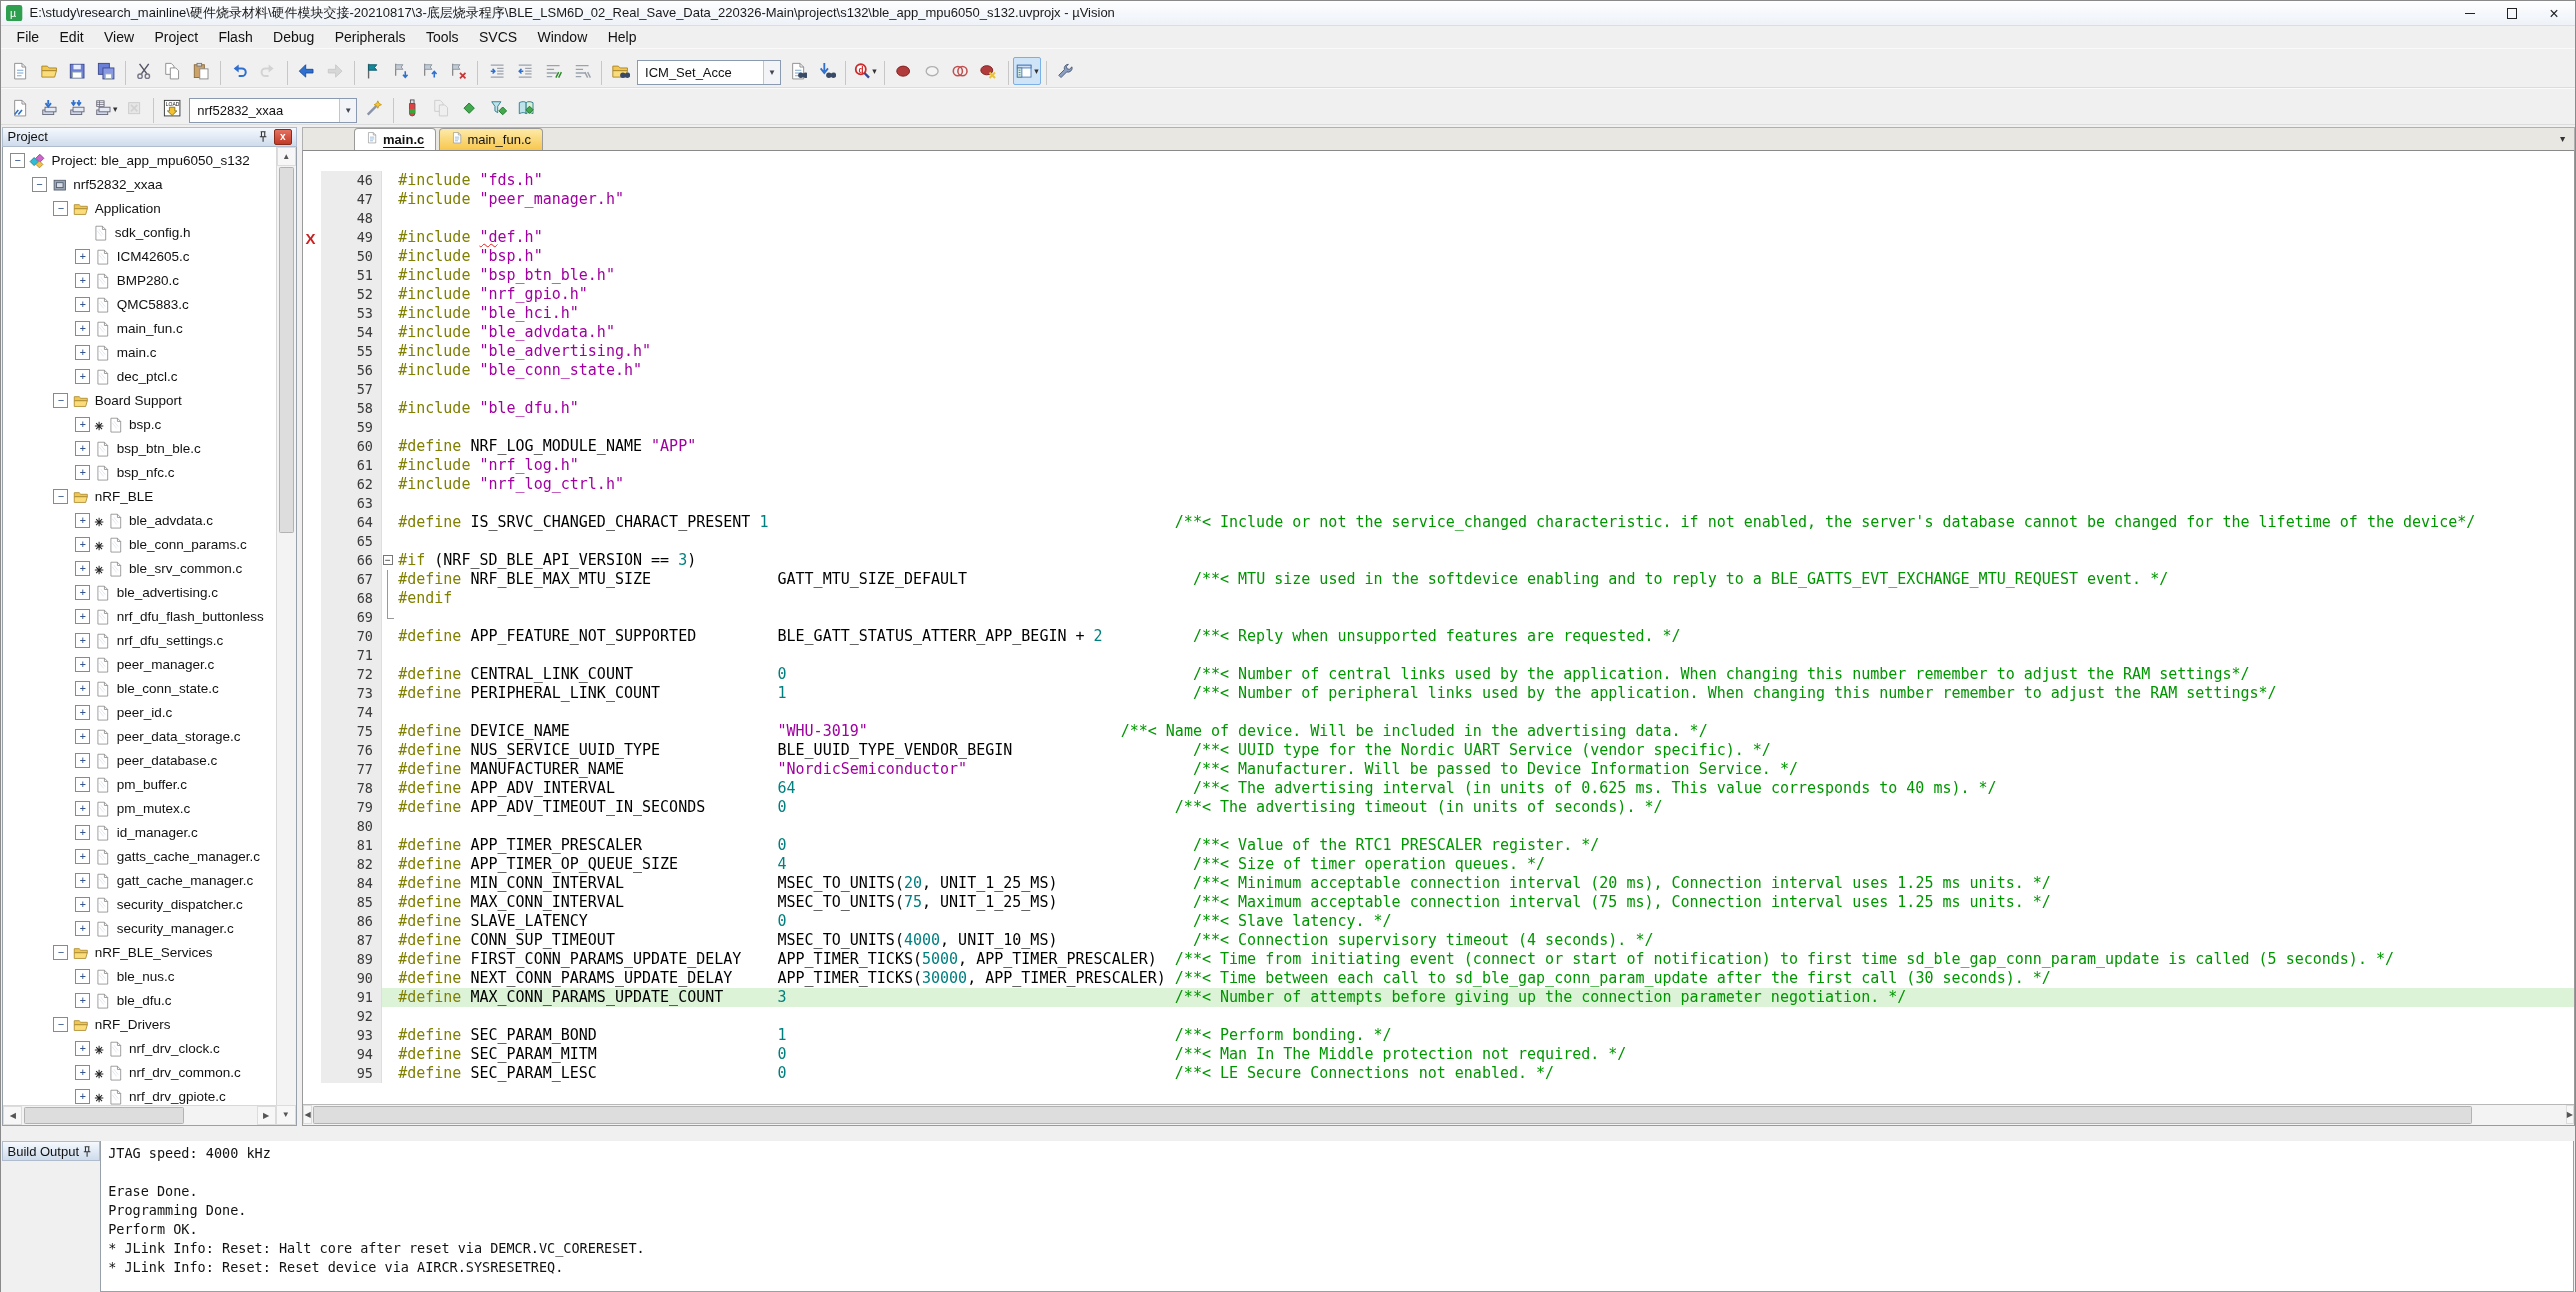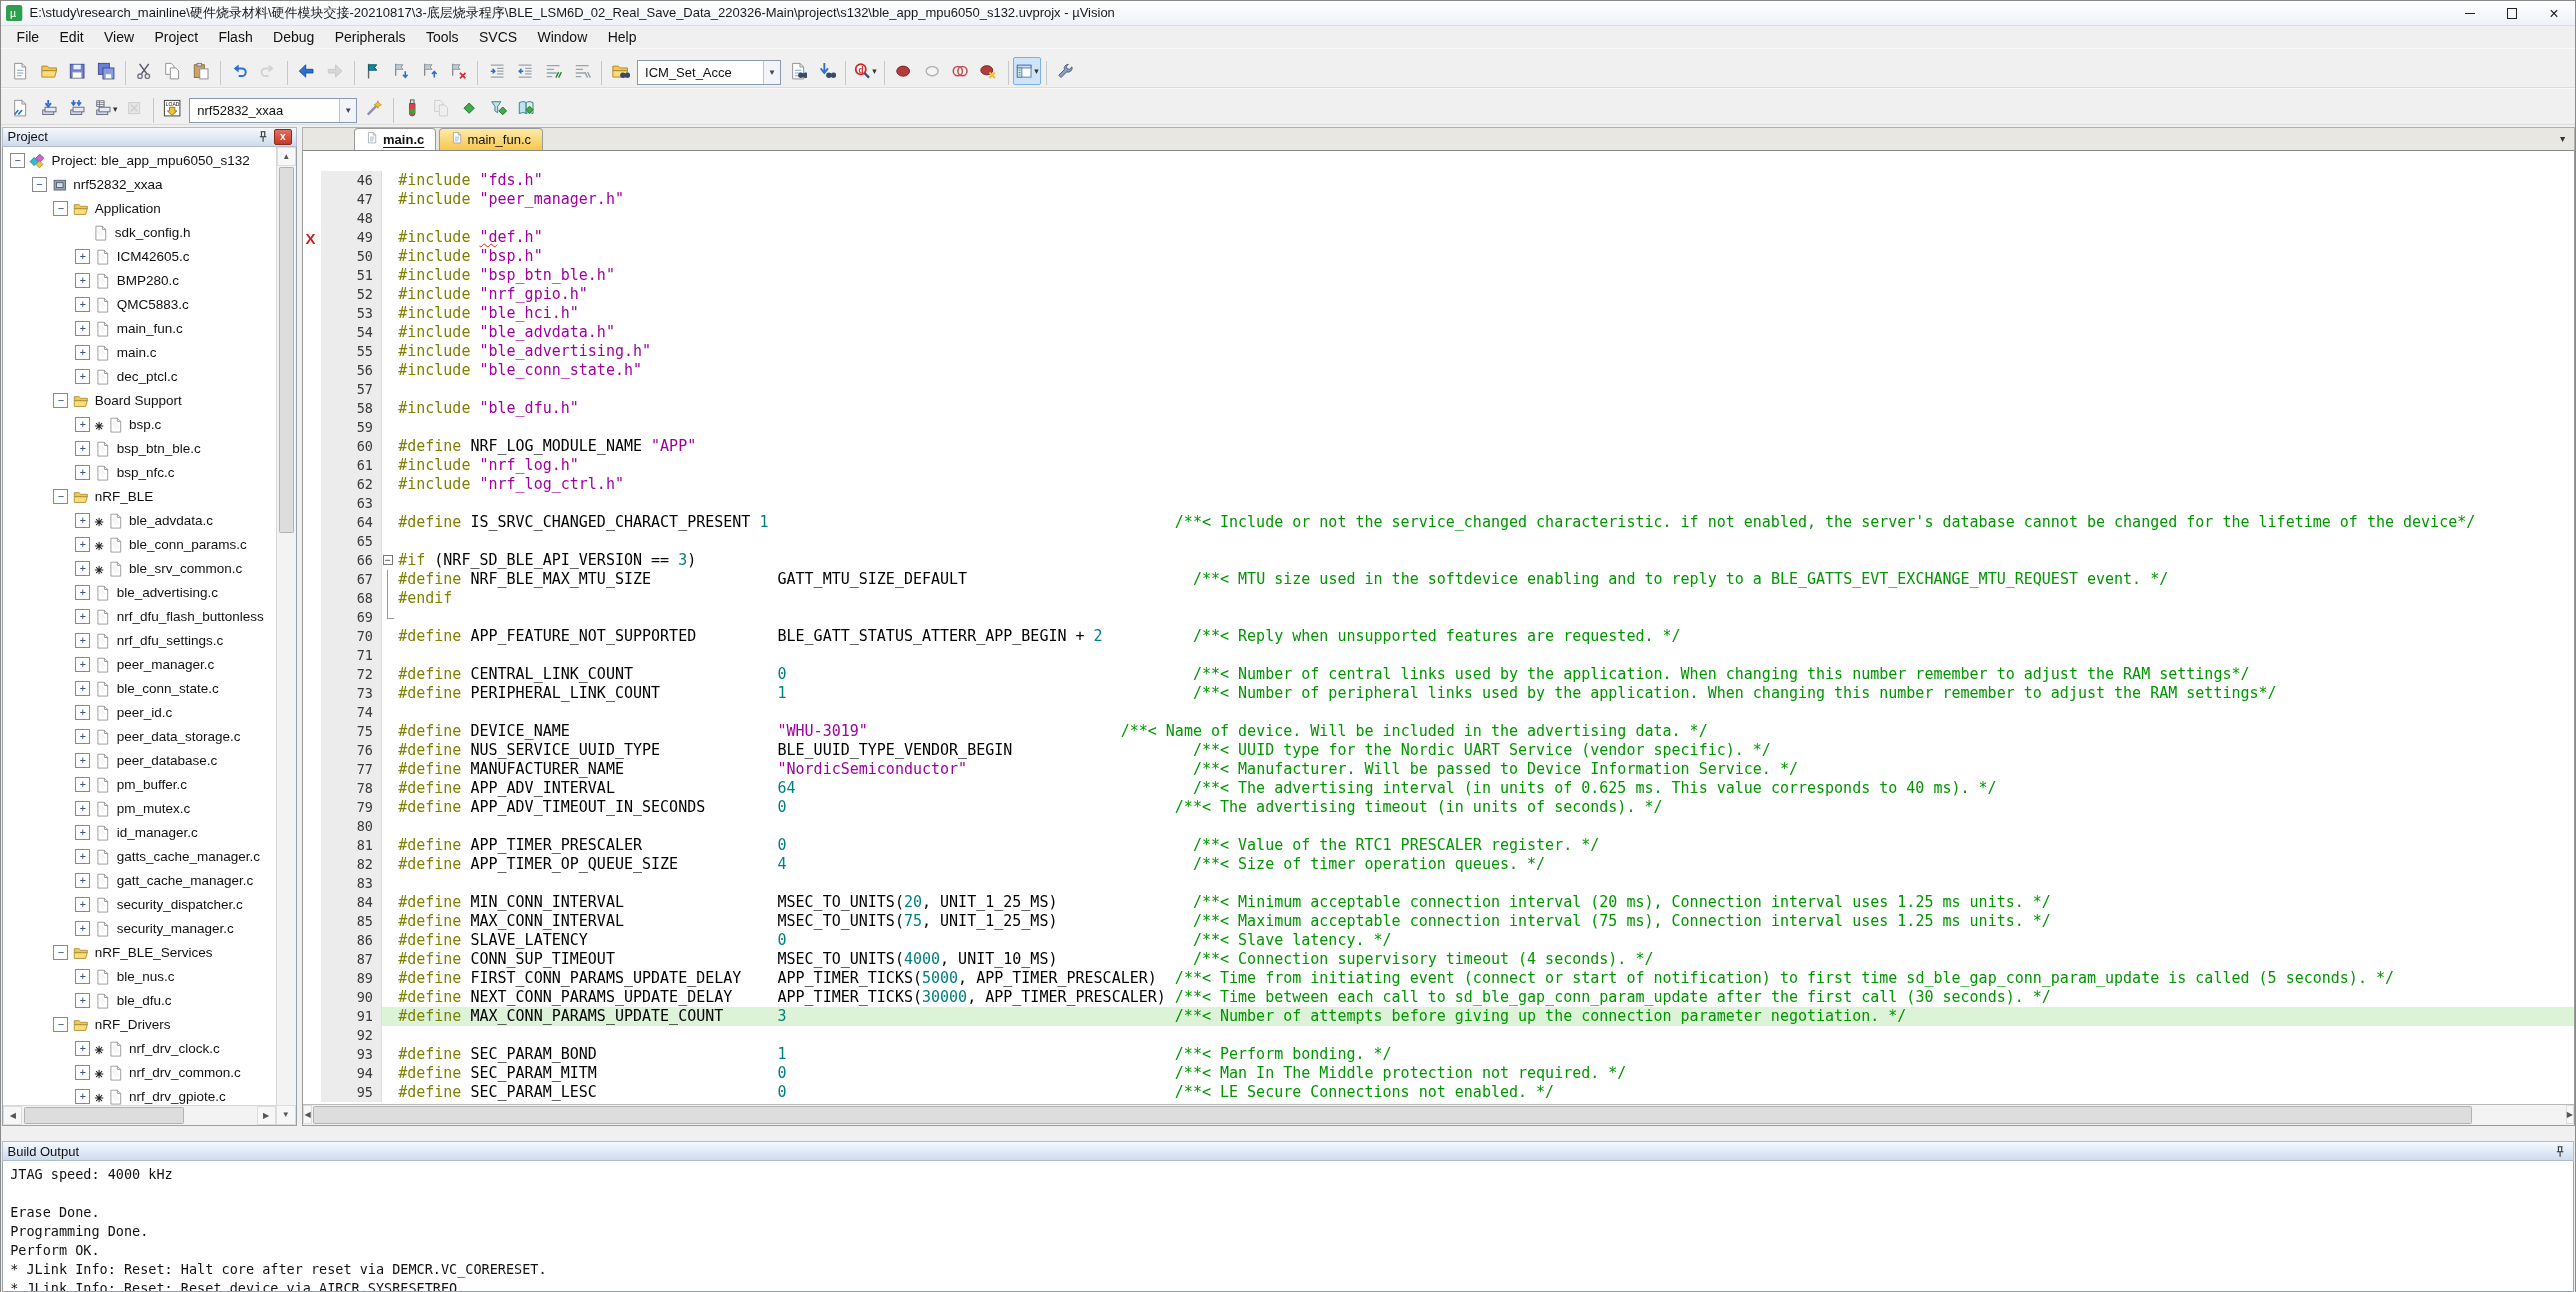--- a/index.html
+++ b/index.html
@@ -108,21 +108,21 @@
   .fold-line{position:absolute;left:5.4px;top:0;bottom:0;border-left:0.7px solid #999}
   .fold-endmark{position:absolute;left:5.4px;top:0;height:10.2px;width:5.4px;border-left:0.7px solid #999;border-bottom:0.7px solid #999}
   .d{color:#7f7f00}.i{color:#000}.s{color:#a000a0}.n{color:#007f7f}.c{color:#009600}.p{color:#000}
   .sq{text-decoration:underline;text-decoration-style:wavy;text-decoration-color:#d22;text-decoration-thickness:1.4px}
   .code-hscroll{height:20.3px;flex:none;display:flex;align-items:stretch;background:#f3f3f3;border-top:0.7px solid #b8b8b8}
   .code-hscroll .hthumb{width:95%}
 
   .gap-strip{height:15px;flex:none;background:#f0f0f0}
 
   
-  .build-panel{flex:1;display:flex;flex-direction:column;min-height:0;padding:0 1.4px}
+  .build-panel{flex:1;display:flex;flex-direction:row;min-height:0;padding:0 1.4px}
   .build-content{flex:1;background:#fff;border:0.7px solid #98a0aa;border-top:none;padding:4.1px 6.8px;
                  font-family:"DejaVu Sans Mono",monospace;font-size:13.5px;overflow:hidden;box-sizing:border-box}
   .out-line{height:19px;white-space:pre}
 </style>
 </head>
 <body>
 
 <div class="app">
 
   <div class="titlebar">
@@ -913,21 +913,20 @@
             <div class="code-row"><span class="marker-col"></span><span class="gutter-col">73</span><span class="fold-col"></span><span class="text-col"><span class="d">#define</span><span class="p"> </span><span class="i">PERIPHERAL_LINK_COUNT</span><span class="p">             </span><span class="n">1</span><span class="p">                                             </span><span class="c">/**&lt; Number of peripheral links used by the application. When changing this number remember to adjust the RAM settings*/</span></span></div>
             <div class="code-row"><span class="marker-col"></span><span class="gutter-col">74</span><span class="fold-col"></span><span class="text-col"></span></div>
             <div class="code-row"><span class="marker-col"></span><span class="gutter-col">75</span><span class="fold-col"></span><span class="text-col"><span class="d">#define</span><span class="p"> </span><span class="i">DEVICE_NAME</span><span class="p">                       </span><span class="s">"WHU-3019"</span><span class="p">                            </span><span class="c">/**&lt; Name of device. Will be included in the advertising data. */</span></span></div>
             <div class="code-row"><span class="marker-col"></span><span class="gutter-col">76</span><span class="fold-col"></span><span class="text-col"><span class="d">#define</span><span class="p"> </span><span class="i">NUS_SERVICE_UUID_TYPE</span><span class="p">             </span><span class="i">BLE_UUID_TYPE_VENDOR_BEGIN</span><span class="p">                    </span><span class="c">/**&lt; UUID type for the Nordic UART Service (vendor specific). */</span></span></div>
             <div class="code-row"><span class="marker-col"></span><span class="gutter-col">77</span><span class="fold-col"></span><span class="text-col"><span class="d">#define</span><span class="p"> </span><span class="i">MANUFACTURER_NAME</span><span class="p">                 </span><span class="s">"NordicSemiconductor"</span><span class="p">                         </span><span class="c">/**&lt; Manufacturer. Will be passed to Device Information Service. */</span></span></div>
             <div class="code-row"><span class="marker-col"></span><span class="gutter-col">78</span><span class="fold-col"></span><span class="text-col"><span class="d">#define</span><span class="p"> </span><span class="i">APP_ADV_INTERVAL</span><span class="p">                  </span><span class="n">64</span><span class="p">                                            </span><span class="c">/**&lt; The advertising interval (in units of 0.625 ms. This value corresponds to 40 ms). */</span></span></div>
             <div class="code-row"><span class="marker-col"></span><span class="gutter-col">79</span><span class="fold-col"></span><span class="text-col"><span class="d">#define</span><span class="p"> </span><span class="i">APP_ADV_TIMEOUT_IN_SECONDS</span><span class="p">        </span><span class="n">0</span><span class="p">                                           </span><span class="c">/**&lt; The advertising timeout (in units of seconds). */</span></span></div>
             <div class="code-row"><span class="marker-col"></span><span class="gutter-col">80</span><span class="fold-col"></span><span class="text-col"></span></div>
             <div class="code-row"><span class="marker-col"></span><span class="gutter-col">81</span><span class="fold-col"></span><span class="text-col"><span class="d">#define</span><span class="p"> </span><span class="i">APP_TIMER_PRESCALER</span><span class="p">               </span><span class="n">0</span><span class="p">                                             </span><span class="c">/**&lt; Value of the RTC1 PRESCALER register. */</span></span></div>
             <div class="code-row"><span class="marker-col"></span><span class="gutter-col">82</span><span class="fold-col"></span><span class="text-col"><span class="d">#define</span><span class="p"> </span><span class="i">APP_TIMER_OP_QUEUE_SIZE</span><span class="p">           </span><span class="n">4</span><span class="p">                                             </span><span class="c">/**&lt; Size of timer operation queues. */</span></span></div>
-            <div class="code-row"><span class="marker-col"></span><span class="gutter-col">83</span><span class="fold-col"></span><span class="text-col"></span></div>
             <div class="code-row"><span class="marker-col"></span><span class="gutter-col">84</span><span class="fold-col"></span><span class="text-col"><span class="d">#define</span><span class="p"> </span><span class="i">MIN_CONN_INTERVAL</span><span class="p">                 </span><span class="i">MSEC_TO_UNITS</span><span class="p">(</span><span class="n">20</span><span class="p">, </span><span class="i">UNIT_1_25_MS</span><span class="p">)</span><span class="p">               </span><span class="c">/**&lt; Minimum acceptable connection interval (20 ms), Connection interval uses 1.25 ms units. */</span></span></div>
             <div class="code-row"><span class="marker-col"></span><span class="gutter-col">85</span><span class="fold-col"></span><span class="text-col"><span class="d">#define</span><span class="p"> </span><span class="i">MAX_CONN_INTERVAL</span><span class="p">                 </span><span class="i">MSEC_TO_UNITS</span><span class="p">(</span><span class="n">75</span><span class="p">, </span><span class="i">UNIT_1_25_MS</span><span class="p">)</span><span class="p">               </span><span class="c">/**&lt; Maximum acceptable connection interval (75 ms), Connection interval uses 1.25 ms units. */</span></span></div>
             <div class="code-row"><span class="marker-col"></span><span class="gutter-col">86</span><span class="fold-col"></span><span class="text-col"><span class="d">#define</span><span class="p"> </span><span class="i">SLAVE_LATENCY</span><span class="p">                     </span><span class="n">0</span><span class="p">                                             </span><span class="c">/**&lt; Slave latency. */</span></span></div>
             <div class="code-row"><span class="marker-col"></span><span class="gutter-col">87</span><span class="fold-col"></span><span class="text-col"><span class="d">#define</span><span class="p"> </span><span class="i">CONN_SUP_TIMEOUT</span><span class="p">                  </span><span class="i">MSEC_TO_UNITS</span><span class="p">(</span><span class="n">4000</span><span class="p">, </span><span class="i">UNIT_10_MS</span><span class="p">)</span><span class="p">               </span><span class="c">/**&lt; Connection supervisory timeout (4 seconds). */</span></span></div>
             <div class="code-row"><span class="marker-col"></span><span class="gutter-col">89</span><span class="fold-col"></span><span class="text-col"><span class="d">#define</span><span class="p"> </span><span class="i">FIRST_CONN_PARAMS_UPDATE_DELAY</span><span class="p">    </span><span class="i">APP_TIMER_TICKS</span><span class="p">(</span><span class="n">5000</span><span class="p">, </span><span class="i">APP_TIMER_PRESCALER</span><span class="p">)</span><span class="p">  </span><span class="c">/**&lt; Time from initiating event (connect or start of notification) to first time sd_ble_gap_conn_param_update is called (5 seconds). */</span></span></div>
             <div class="code-row"><span class="marker-col"></span><span class="gutter-col">90</span><span class="fold-col"></span><span class="text-col"><span class="d">#define</span><span class="p"> </span><span class="i">NEXT_CONN_PARAMS_UPDATE_DELAY</span><span class="p">     </span><span class="i">APP_TIMER_TICKS</span><span class="p">(</span><span class="n">30000</span><span class="p">, </span><span class="i">APP_TIMER_PRESCALER</span><span class="p">)</span><span class="p"> </span><span class="c">/**&lt; Time between each call to sd_ble_gap_conn_param_update after the first call (30 seconds). */</span></span></div>
             <div class="code-row row-hl"><span class="marker-col"></span><span class="gutter-col">91</span><span class="fold-col"></span><span class="text-col"><span class="d">#define</span><span class="p"> </span><span class="i">MAX_CONN_PARAMS_UPDATE_COUNT</span><span class="p">      </span><span class="n">3</span><span class="p">                                           </span><span class="c">/**&lt; Number of attempts before giving up the connection parameter negotiation. */</span></span></div>
             <div class="code-row"><span class="marker-col"></span><span class="gutter-col">92</span><span class="fold-col"></span><span class="text-col"></span></div>
             <div class="code-row"><span class="marker-col"></span><span class="gutter-col">93</span><span class="fold-col"></span><span class="text-col"><span class="d">#define</span><span class="p"> </span><span class="i">SEC_PARAM_BOND</span><span class="p">                    </span><span class="n">1</span><span class="p">                                           </span><span class="c">/**&lt; Perform bonding. */</span></span></div>
             <div class="code-row"><span class="marker-col"></span><span class="gutter-col">94</span><span class="fold-col"></span><span class="text-col"><span class="d">#define</span><span class="p"> </span><span class="i">SEC_PARAM_MITM</span><span class="p">                    </span><span class="n">0</span><span class="p">                                           </span><span class="c">/**&lt; Man In The Middle protection not required. */</span></span></div>

